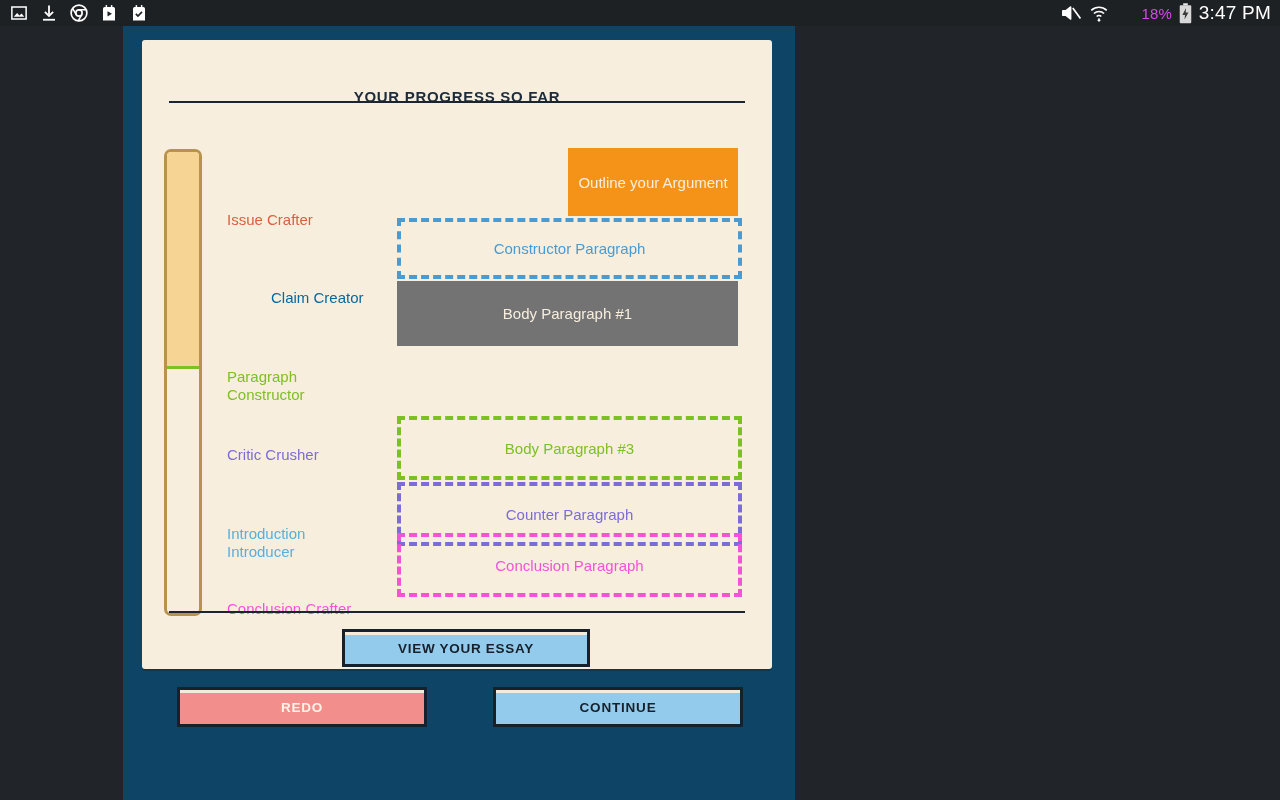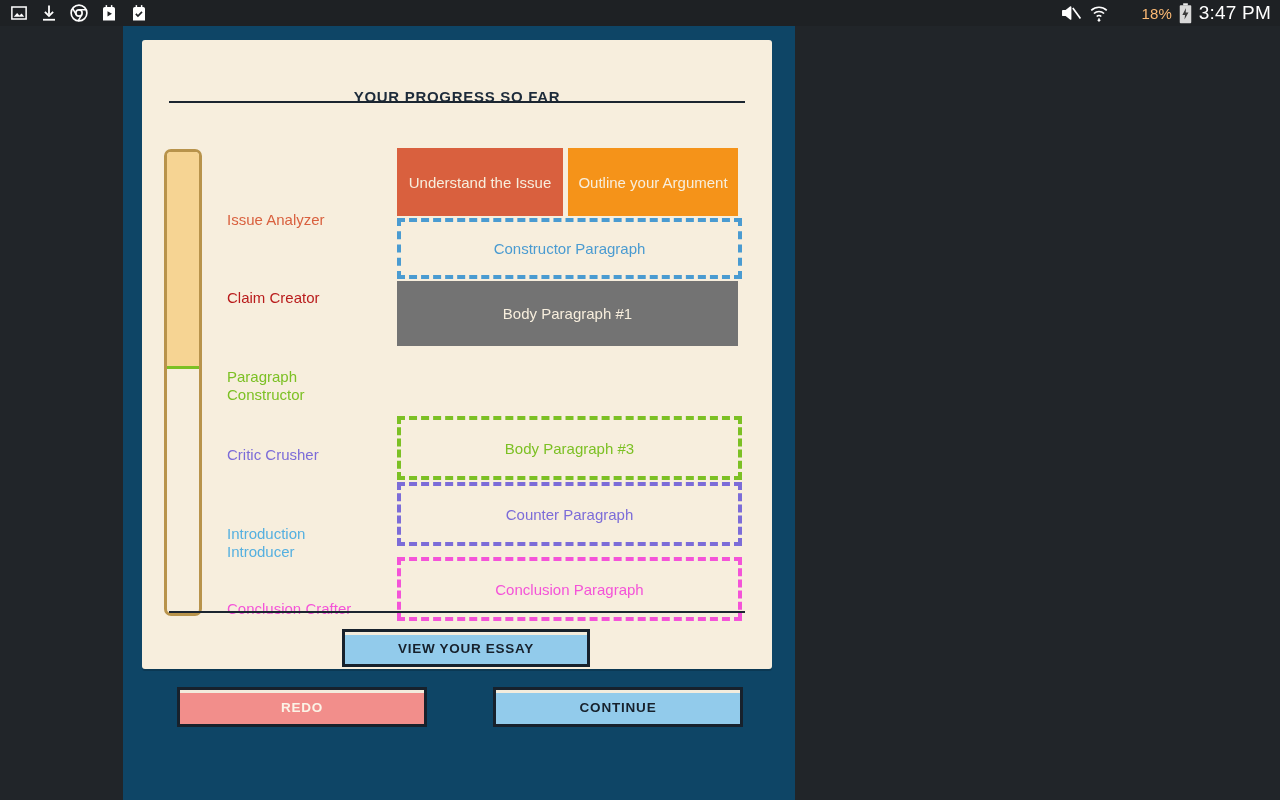--- a/index.html
+++ b/index.html
@@ -32,21 +32,21 @@
     margin-left: auto;
     display: flex;
     align-items: center;
     gap: 7px;
     padding-right: 9px;
     color: #ffffff;
   }
   .sb-icon { display: block; }
   #sb-battery-pct {
     font-size: 15px;
-    color: #fdba74;
+    color: #d946ef;
     letter-spacing: .1px;
     margin-left: 26px;
   }
   #sb-clock {
     font-size: 19px;
     color: #ffffff;
     letter-spacing: .2px;
   }
 
   
@@ -281,49 +281,48 @@
     <div class="divider" id="divider-top"></div>
 
     <div id="card-body">
 
       <div id="progress-rail" style="border-color: rgb(184, 147, 75);">
         <div id="progress-rail-fill" style="height: 47%; background: rgb(246, 212, 147); border-bottom-color: rgb(124, 192, 36);"></div>
       </div>
 
       <div id="stage-labels">
           <div class="stage-label" style="top: 98px; color: rgb(217, 96, 62);">
-            <div>Issue Analyzer</div>
-          </div>
-          <div class="stage-label" style="top: 176px; color: #b91c1c;">
+            <div>Issue Crafter</div>
+          </div>
+          <div class="stage-label" style="top: 176px; color: #0369a1; margin-left: 44px;">
             <div>Claim Creator</div>
           </div>
           <div class="stage-label" style="top: 255px; color: rgb(124, 192, 36);">
             <div>Paragraph</div>
             <div>Constructor</div>
           </div>
           <div class="stage-label" style="top: 333px; color: rgb(124, 108, 216);">
             <div>Critic Crusher</div>
           </div>
           <div class="stage-label" style="top: 412px; color: rgb(85, 176, 224);">
             <div>Introduction</div>
             <div>Introducer</div>
           </div>
           <div class="stage-label" style="top: 487px; color: rgb(244, 83, 216);">
             <div>Conclusion Crafter</div>
           </div>
         </div>
 
       <div id="blocks-col">
-          <div class="blk solid" style="top: 35px; left: 0px; width: 166px; height: 68px; background: rgb(217, 96, 62);">Understand the Issue</div>
           <div class="blk solid" style="top: 35px; left: 171px; width: 170px; height: 68px; background: rgb(245, 147, 25); text-align: right;">Outline your Argument</div>
           <div class="blk ghost" style="top: 105px; left: 0px; width: 345px; height: 61px; border-color: rgb(74, 155, 209); color: rgb(74, 155, 209);">Constructor Paragraph</div>
           <div class="blk solid" style="top: 168px; left: 0px; width: 341px; height: 65px; background: #737373;">Body Paragraph #1</div>
           <div class="blk ghost" style="top: 303px; left: 0px; width: 345px; height: 64px; border-color: rgb(124, 192, 36); color: rgb(124, 192, 36);">Body Paragraph #3</div>
           <div class="blk ghost" style="top: 369px; left: 0px; width: 345px; height: 64px; border-color: rgb(124, 108, 216); color: rgb(124, 108, 216);">Counter Paragraph</div>
-          <div class="blk ghost" style="top: 444px; left: 0px; width: 345px; height: 64px; border-color: rgb(244, 83, 216); color: rgb(244, 83, 216);">Conclusion Paragraph</div>
+          <div class="blk ghost" style="top: 420px; left: 0px; width: 345px; height: 64px; border-color: rgb(244, 83, 216); color: rgb(244, 83, 216);">Conclusion Paragraph</div>
         </div>
 
     </div>
 
     <div class="divider" id="divider-bottom"></div>
 
     <div id="view-essay-button">VIEW YOUR ESSAY</div>
 
   </div>
 

